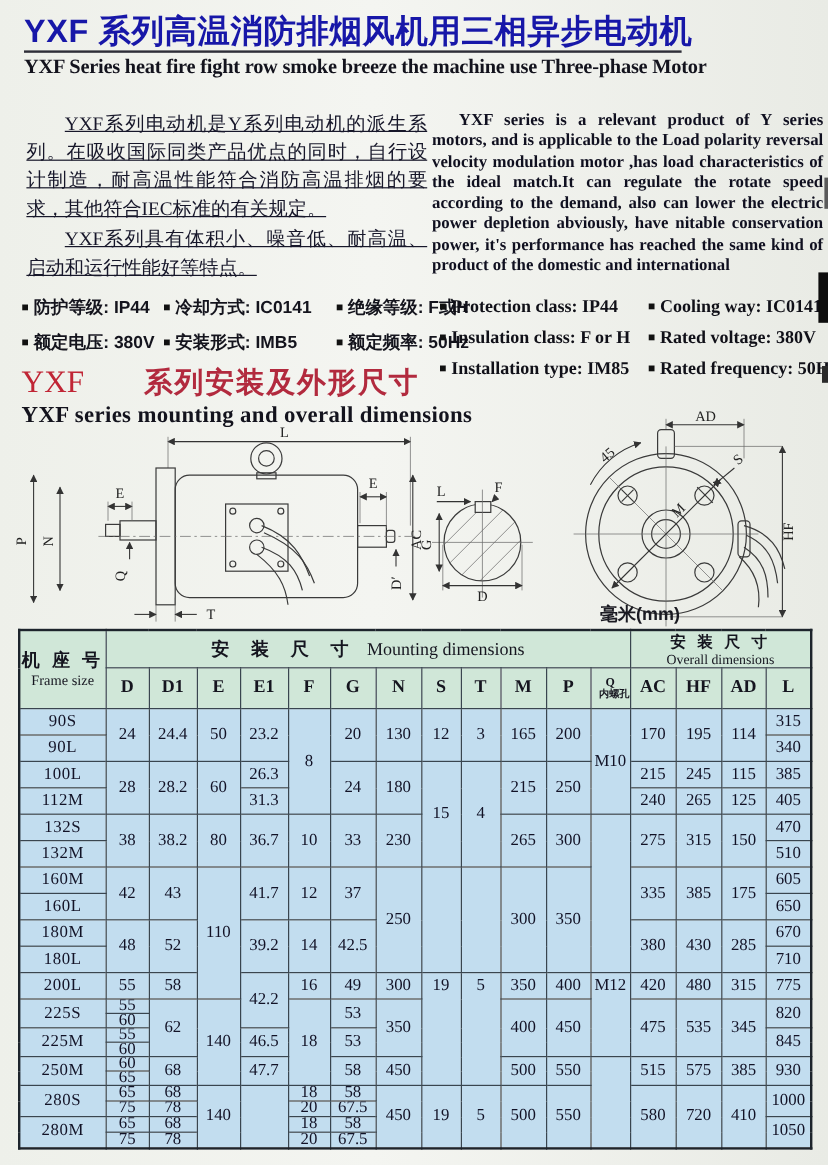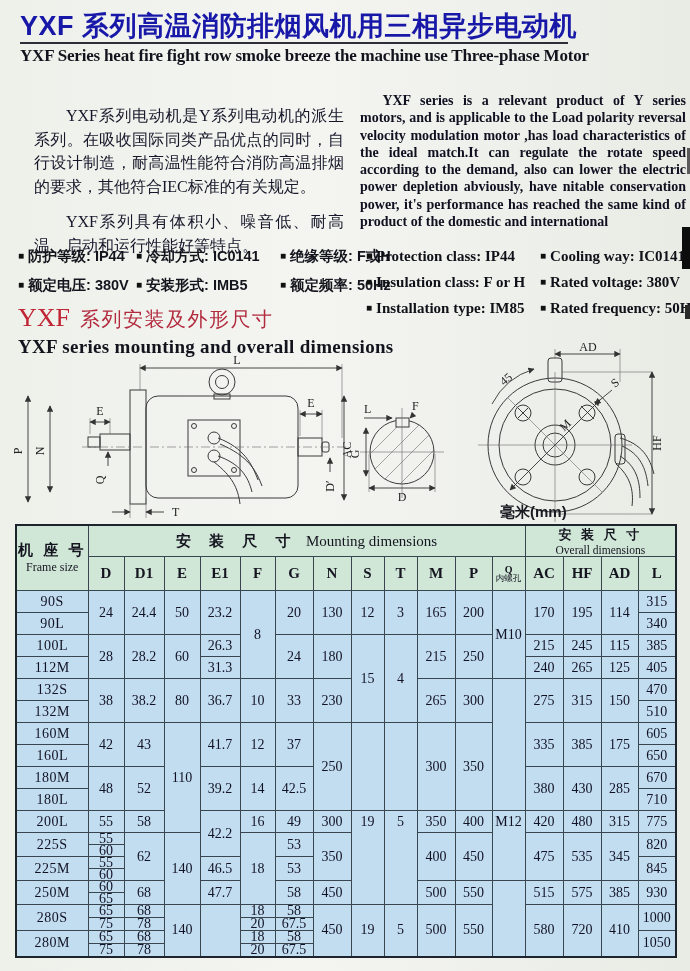--- a/index.html
+++ b/index.html
@@ -6,32 +6,32 @@
   .page{position:relative;width:690px;height:971px;overflow:hidden;
     background:linear-gradient(90deg,#eef0ea 0%,#f4f5f1 45%,#e9ebe5 100%);
     font-family:"Liberation Sans",sans-serif;color:#15151f;}
   .abs{position:absolute;}
   
   .title{left:20px;top:8px;width:660px;font-size:27px;font-weight:bold;color:#1717a8;letter-spacing:0.5px;white-space:nowrap;}
   .title-rule{left:20px;top:42px;width:548px;border-top:2px solid #2e2e38;height:0;}
   .subtitle{left:20px;top:46px;width:665px;font-family:"Liberation Serif",serif;font-size:17px;font-weight:bold;color:#13131d;letter-spacing:-0.2px;white-space:nowrap;}
   
   .col-cn{left:22px;top:92px;width:334px;font-family:"Liberation Serif",serif;font-size:16px;line-height:23.5px;text-align:justify;color:#17172a;}
-  .col-cn p{margin:12px;text-indent:2em;}
+  .col-cn p{margin:0;text-indent:2em;text-decoration:underline;}
   .col-cn p+p{margin-top:2px;}
   .col-en{left:360px;top:92px;width:326px;font-family:"Liberation Serif",serif;font-size:14px;font-weight:bold;line-height:17.3px;text-align:justify;color:#101020;}
   .col-en p{margin:0;text-indent:1.6em;}
   
   .specs-cn{left:18px;top:247px;width:346px;display:grid;grid-template-columns:118px 144px 1fr;row-gap:10px;font-size:14.5px;font-weight:600;color:#14141d;white-space:nowrap;}
   .specs-en{left:366px;top:248px;width:322px;display:grid;grid-template-columns:174px 1fr;row-gap:9px;font-family:"Liberation Serif",serif;font-size:15px;font-weight:bold;color:#101018;white-space:nowrap;}
   .sq{font-size:10px;margin-right:4px;vertical-align:2px;color:#111;}
   
   .sec-head{left:18px;top:303px;white-space:nowrap;}
   .sec-head .pre{font-family:"Liberation Serif",serif;font-size:26px;font-weight:normal;color:#c02535;margin-right:10px;}
-  .sec-head .cnt{font-size:20px;font-weight:normal;color:#b22a3e;letter-spacing:1.5px;}
+  .sec-head .cnt{font-size:24px;font-weight:bold;color:#b22a3e;letter-spacing:1.5px;margin-left:40px;}
   .sec-sub{left:18px;top:336px;font-family:"Liberation Serif",serif;font-size:19px;font-weight:600;color:#13131d;letter-spacing:0.3px;}
   
   svg{overflow:visible;}
   .dln{stroke:#3a3a3a;stroke-width:1;fill:none;}
   .thin{stroke:#6a6a6a;stroke-width:0.6;fill:none;}
   .dim{stroke:#333;stroke-width:0.9;fill:none;}
   .lbl{font-family:"Liberation Serif",serif;font-size:12px;fill:#222;}
   .unit{left:500px;top:503px;width:160px;font-size:15px;font-weight:bold;color:#1a1a22;}
   
   .dim-table{left:15px;top:524px;width:660px;border-collapse:collapse;table-layout:fixed;border:2px solid #1d242c;}
@@ -44,21 +44,21 @@
   td.sm{font-size:11px;line-height:10px;}
   td.vtop{vertical-align:top;padding-top:3px;}
   .th-frame .cn{display:block;font-size:15px;font-weight:600;letter-spacing:3px;}
   .th-frame .en{display:block;font-family:"Liberation Serif",serif;font-size:12px;font-weight:normal;}
   .th-mount .cn{font-size:15px;font-weight:600;letter-spacing:7px;}
   .th-mount .en{font-family:"Liberation Serif",serif;font-size:15px;font-weight:normal;margin-left:4px;}
   .th-overall .cn{display:block;font-size:13px;font-weight:600;letter-spacing:3px;}
   .th-overall .en{display:block;font-family:"Liberation Serif",serif;font-size:11.5px;font-weight:normal;}
   .col-h{font-family:"Liberation Serif",serif;font-size:15px;font-weight:600;}
   .q-top{font-family:"Liberation Serif",serif;font-size:10px;line-height:9px;font-weight:600;}
-  .q-sub{font-size:8.5px;line-height:9px;font-weight:400;}
+  .q-sub{font-size:8.5px;line-height:9px;font-weight:700;text-align:right;}
   
   .art1{right:0;top:227px;width:8px;height:42px;background:#0d0d0d;}
   .art2{right:0;top:148px;width:3px;height:26px;background:#5a5a5a;}
   .art3{right:0;top:305px;width:5px;height:14px;background:#2a2a2a;}
 </style>
 </head>
 <body>
 
 <svg width="0" height="0" style="position:absolute" aria-hidden="true">
   <defs>

